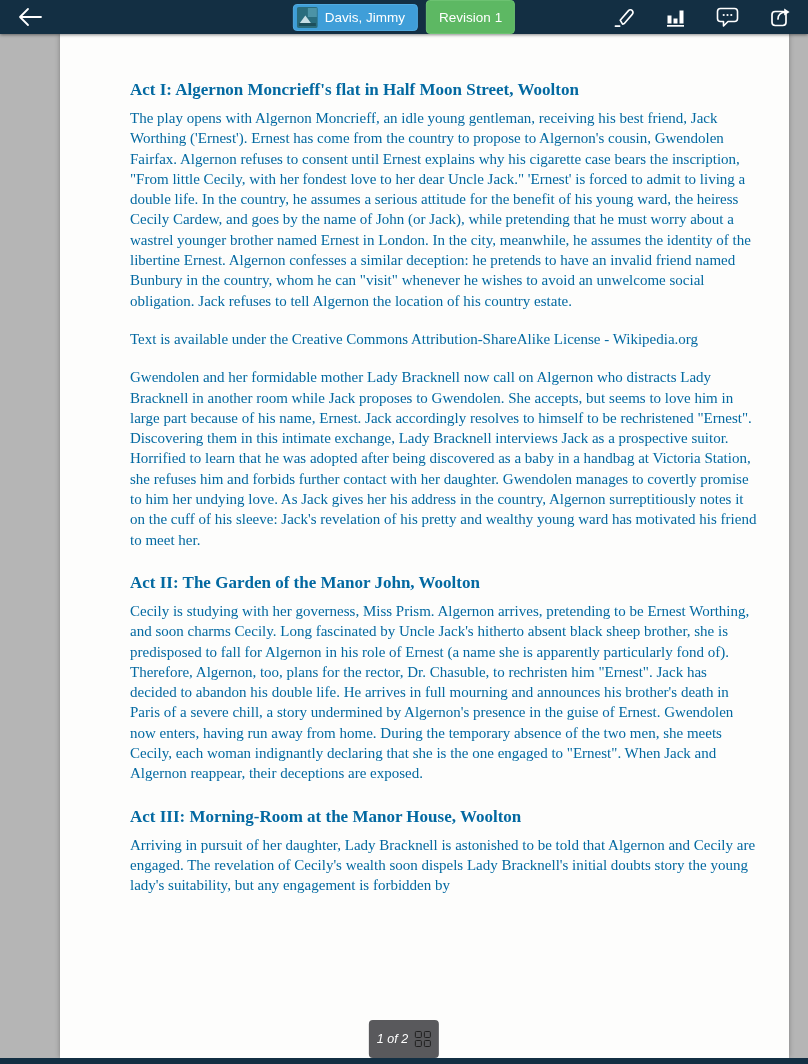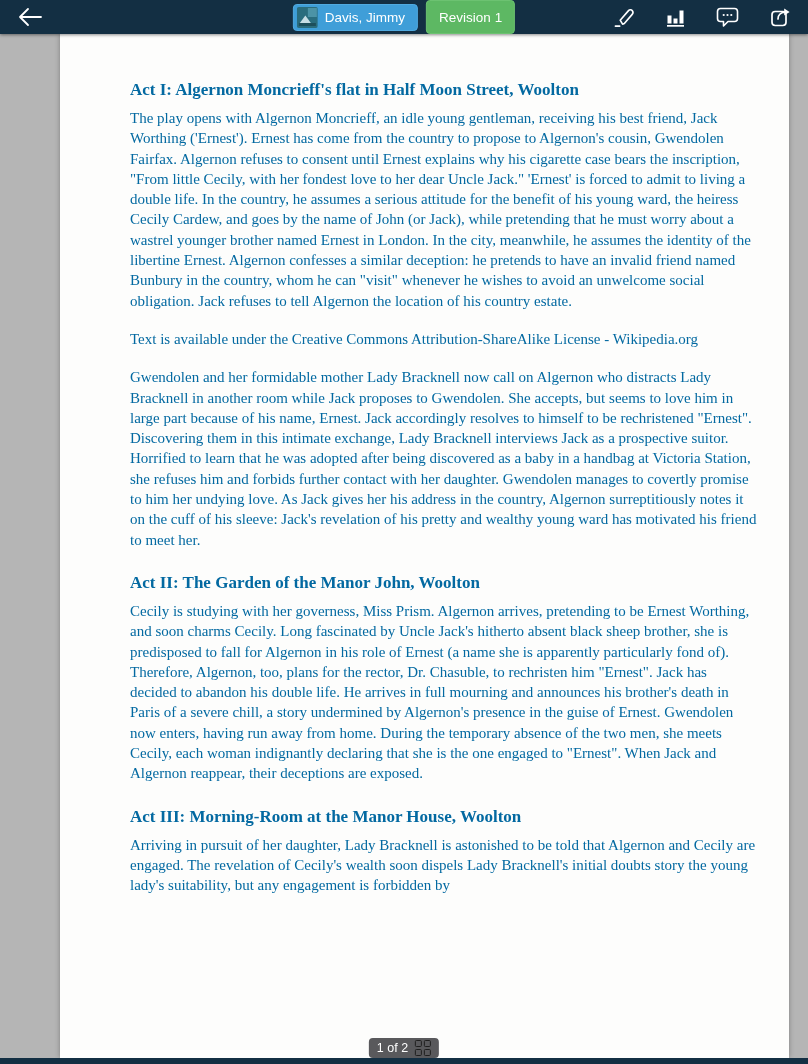--- a/index.html
+++ b/index.html
@@ -66,23 +66,23 @@
   }
   .page h2.first { margin-top:0; }
   .page p {
     font-size:15px; line-height:20.3px;
     margin:0 0 18px 0;
   }
 
   
   .pager {
     position:absolute; left:50%; transform:translateX(-50%); bottom:6px;
-    height:20px; background:#59595c; border-radius:4px;
+    height:38px; background:#59595c; border-radius:4px;
     display:flex; align-items:center; gap:7px; padding:0 8px;
-    z-index:11; border:none; cursor:pointer;
+    z-index:11; border:none; cursor:pointer;font-style:italic;
   }
   .pager .pager-label {
     color:#ffffff; font-size:12.5px; font-family:"Liberation Sans",sans-serif;
   }
   .grid-icon {
     display:grid; grid-template-columns:7px 7px; grid-template-rows:7px 7px; gap:2px;
   }
   .grid-icon span {
     border:1.8px solid #1f1f1f; border-radius:1.5px; background:transparent;
   }

